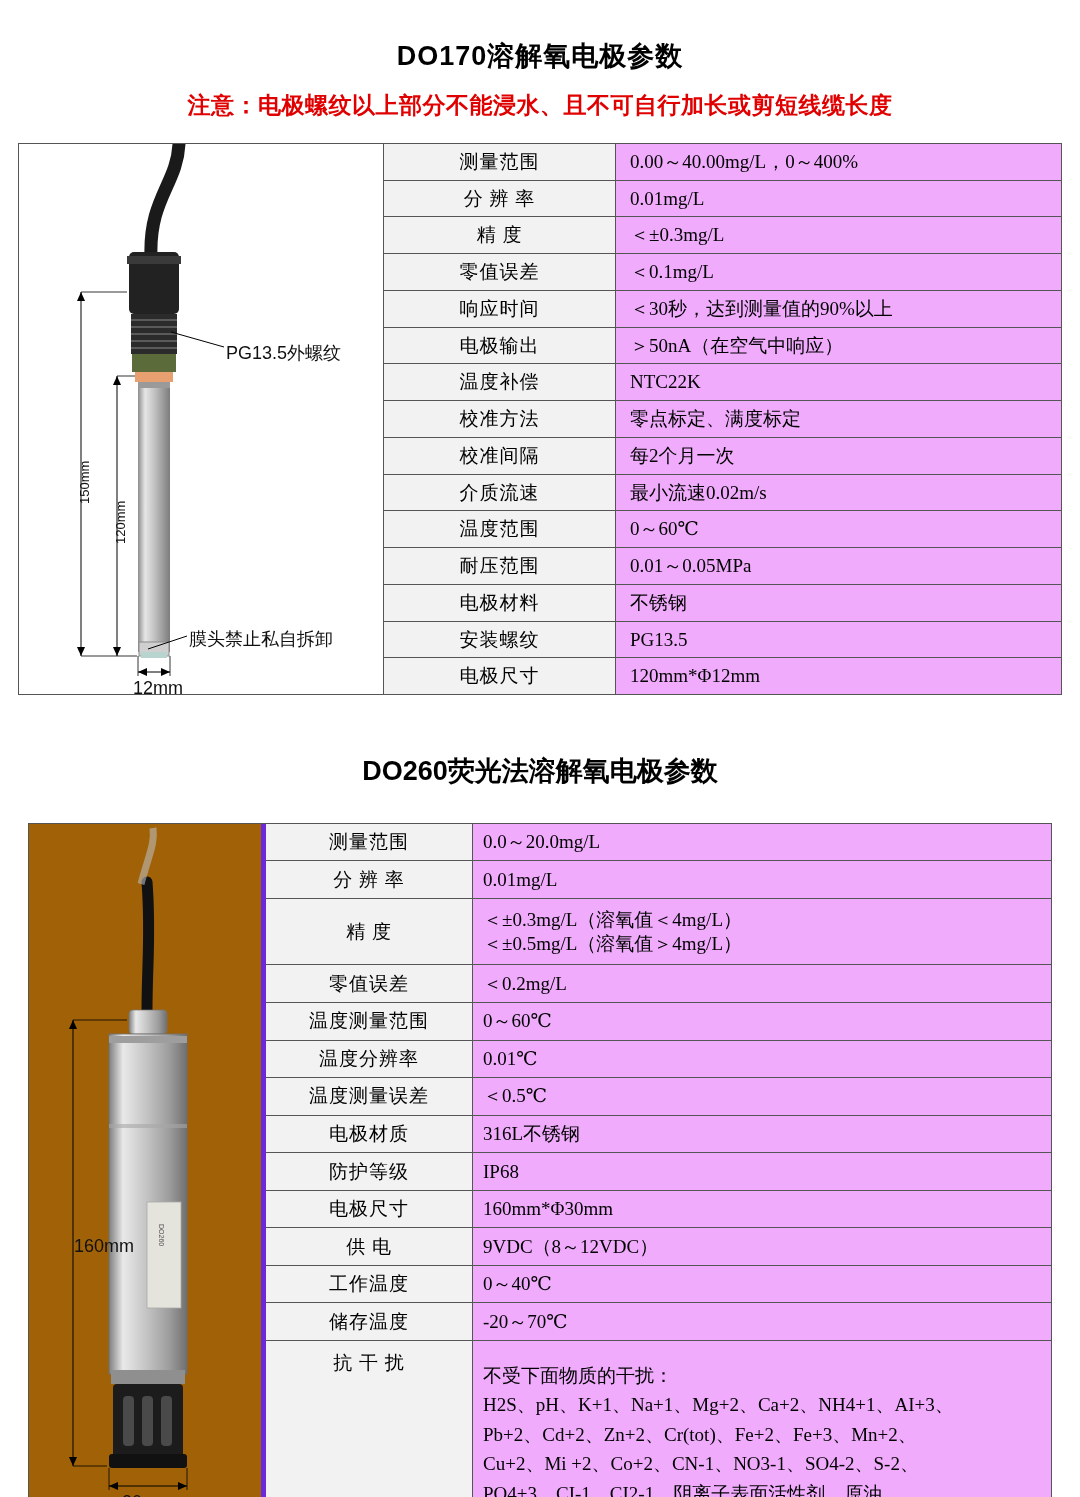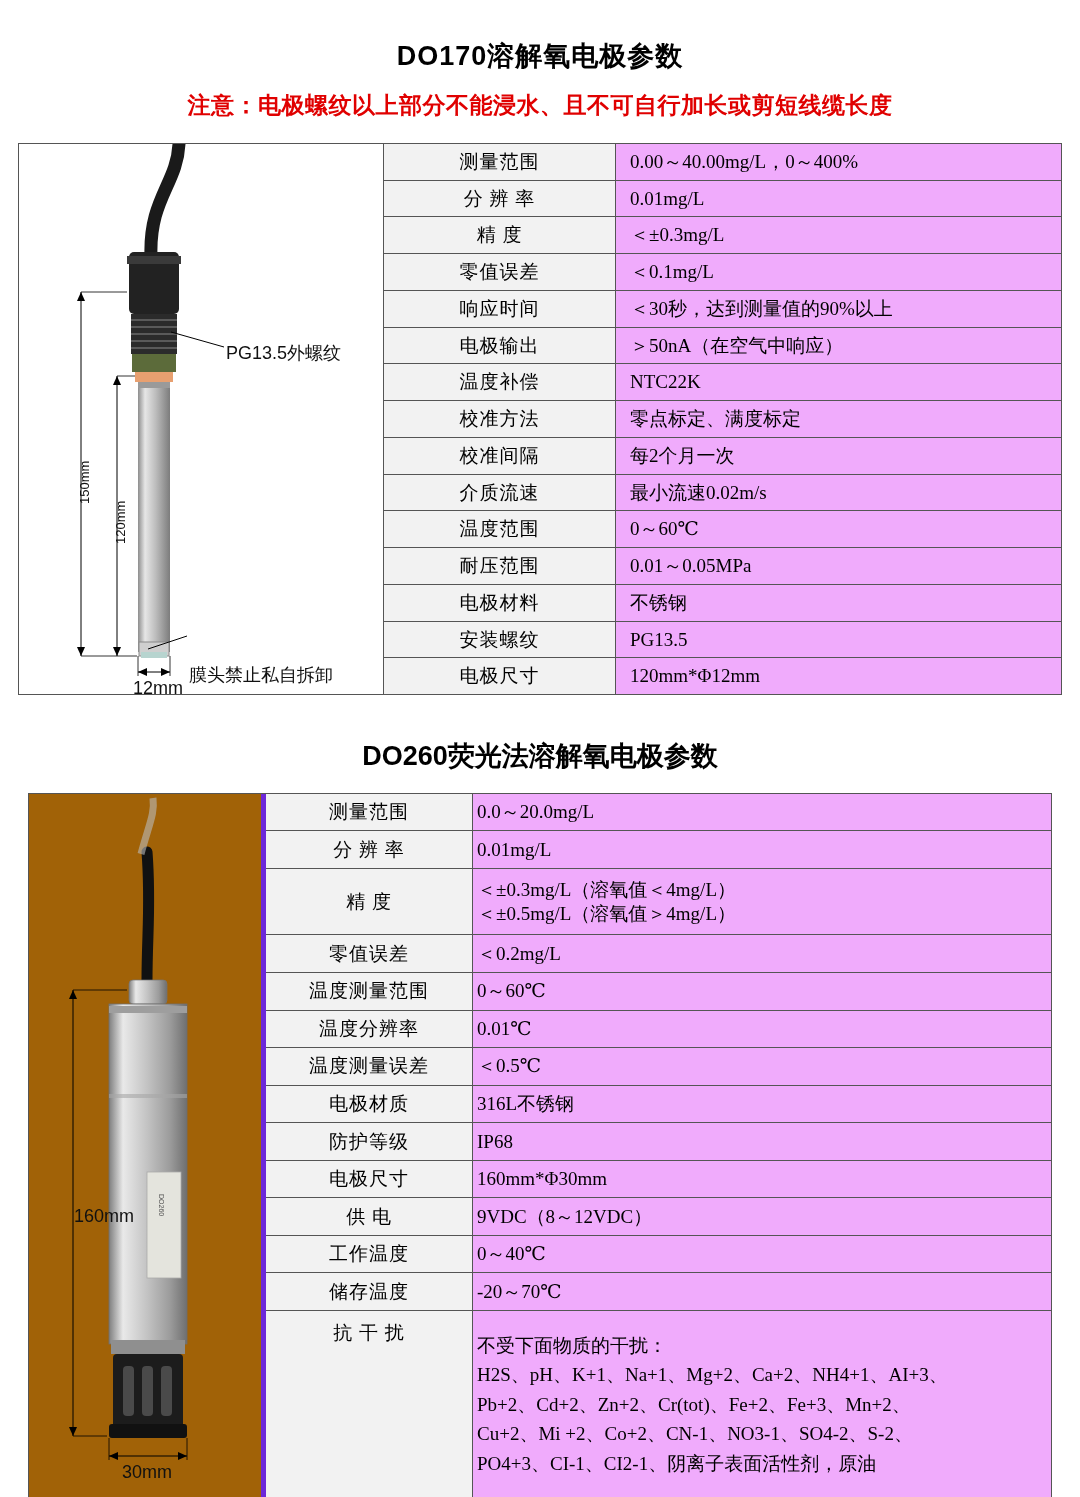--- a/index.html
+++ b/index.html
@@ -92,42 +92,42 @@
   .section1 table.spec tr:last-child td { border-bottom: none; }
   .section1 table.spec td.k { border-left: none; }
   .section1 table.spec td.v { border-right: none; }
 
   
   .title2 {
     text-align: center;
     font-family: "Liberation Sans", sans-serif;
     font-weight: bold;
     font-size: 27px;
-    margin: 1px;
+    margin: 16px;
     padding-top: 42px;
     padding-bottom: 18px;
   }
   .section2 {
     position: relative;
     margin: 0 28px 0 28px;
     border: 1px solid #555;
     display: flex;
     box-sizing: border-box;
   }
   .fig2 {
     width: 237px;
     position: relative;
     border-right: 5px solid #6d28d9;
     box-sizing: border-box;
     background: #a16207;
   }
   .tbl2wrap { flex: 1; }
   .section2 table.spec td.k { width: 190px; background: #f2f2f2; }
   .section2 table.spec td { font-size: 19px; padding: 3px 8px; }
-  .section2 table.spec td.v { padding-left: 4px; }
+  .section2 table.spec td.v { padding-left: 10px; }
   .section2 table.spec tr:first-child td { border-top: none; }
   .section2 table.spec tr:last-child td { border-bottom: none; }
   .section2 table.spec td.k { border-left: none; }
   .section2 table.spec td.v { border-right: none; }
   .acc-line { display: block; }
   .interf td.v { line-height: 1.55; font-size: 18px; margin-left: 9px; }
 
   
   .label-txt {
     position: absolute;
@@ -204,21 +204,21 @@
         <path d="M119 528 l9 -4 v8 z" fill="#000"></path>
         <path d="M151 528 l-9 -4 v8 z" fill="#000"></path>
         <line x1="119" y1="512" x2="119" y2="532" stroke="#000" stroke-width="0.8"></line>
         <line x1="151" y1="512" x2="151" y2="532" stroke="#000" stroke-width="0.8"></line>
 
         <line x1="152" y1="188" x2="205" y2="203" stroke="#000" stroke-width="1"></line>
         <line x1="129" y1="505" x2="168" y2="492" stroke="#000" stroke-width="1"></line>
       </svg>
 
       <span class="label-txt" style="left:207px; top:197px;">PG13.5外螺纹</span>
-      <span class="label-txt" style="left:170px; top:483px;margin-top:36px;">膜头禁止私自拆卸</span>
+      <span class="label-txt" style="left:170px; top:483px;">膜头禁止私自拆卸</span>
       <span class="label-vert" style="left:58px; top:360px;">150mm</span>
       <span class="label-vert" style="left:94px; top:400px;">120mm</span>
       <span class="label-txt" style="left:114px; top:534px;">12mm</span>
     </div>
 
     <div class="tbl1wrap">
       <table class="spec">
         <tbody>
           <tr>
               <td class="k">测量范围</td>

